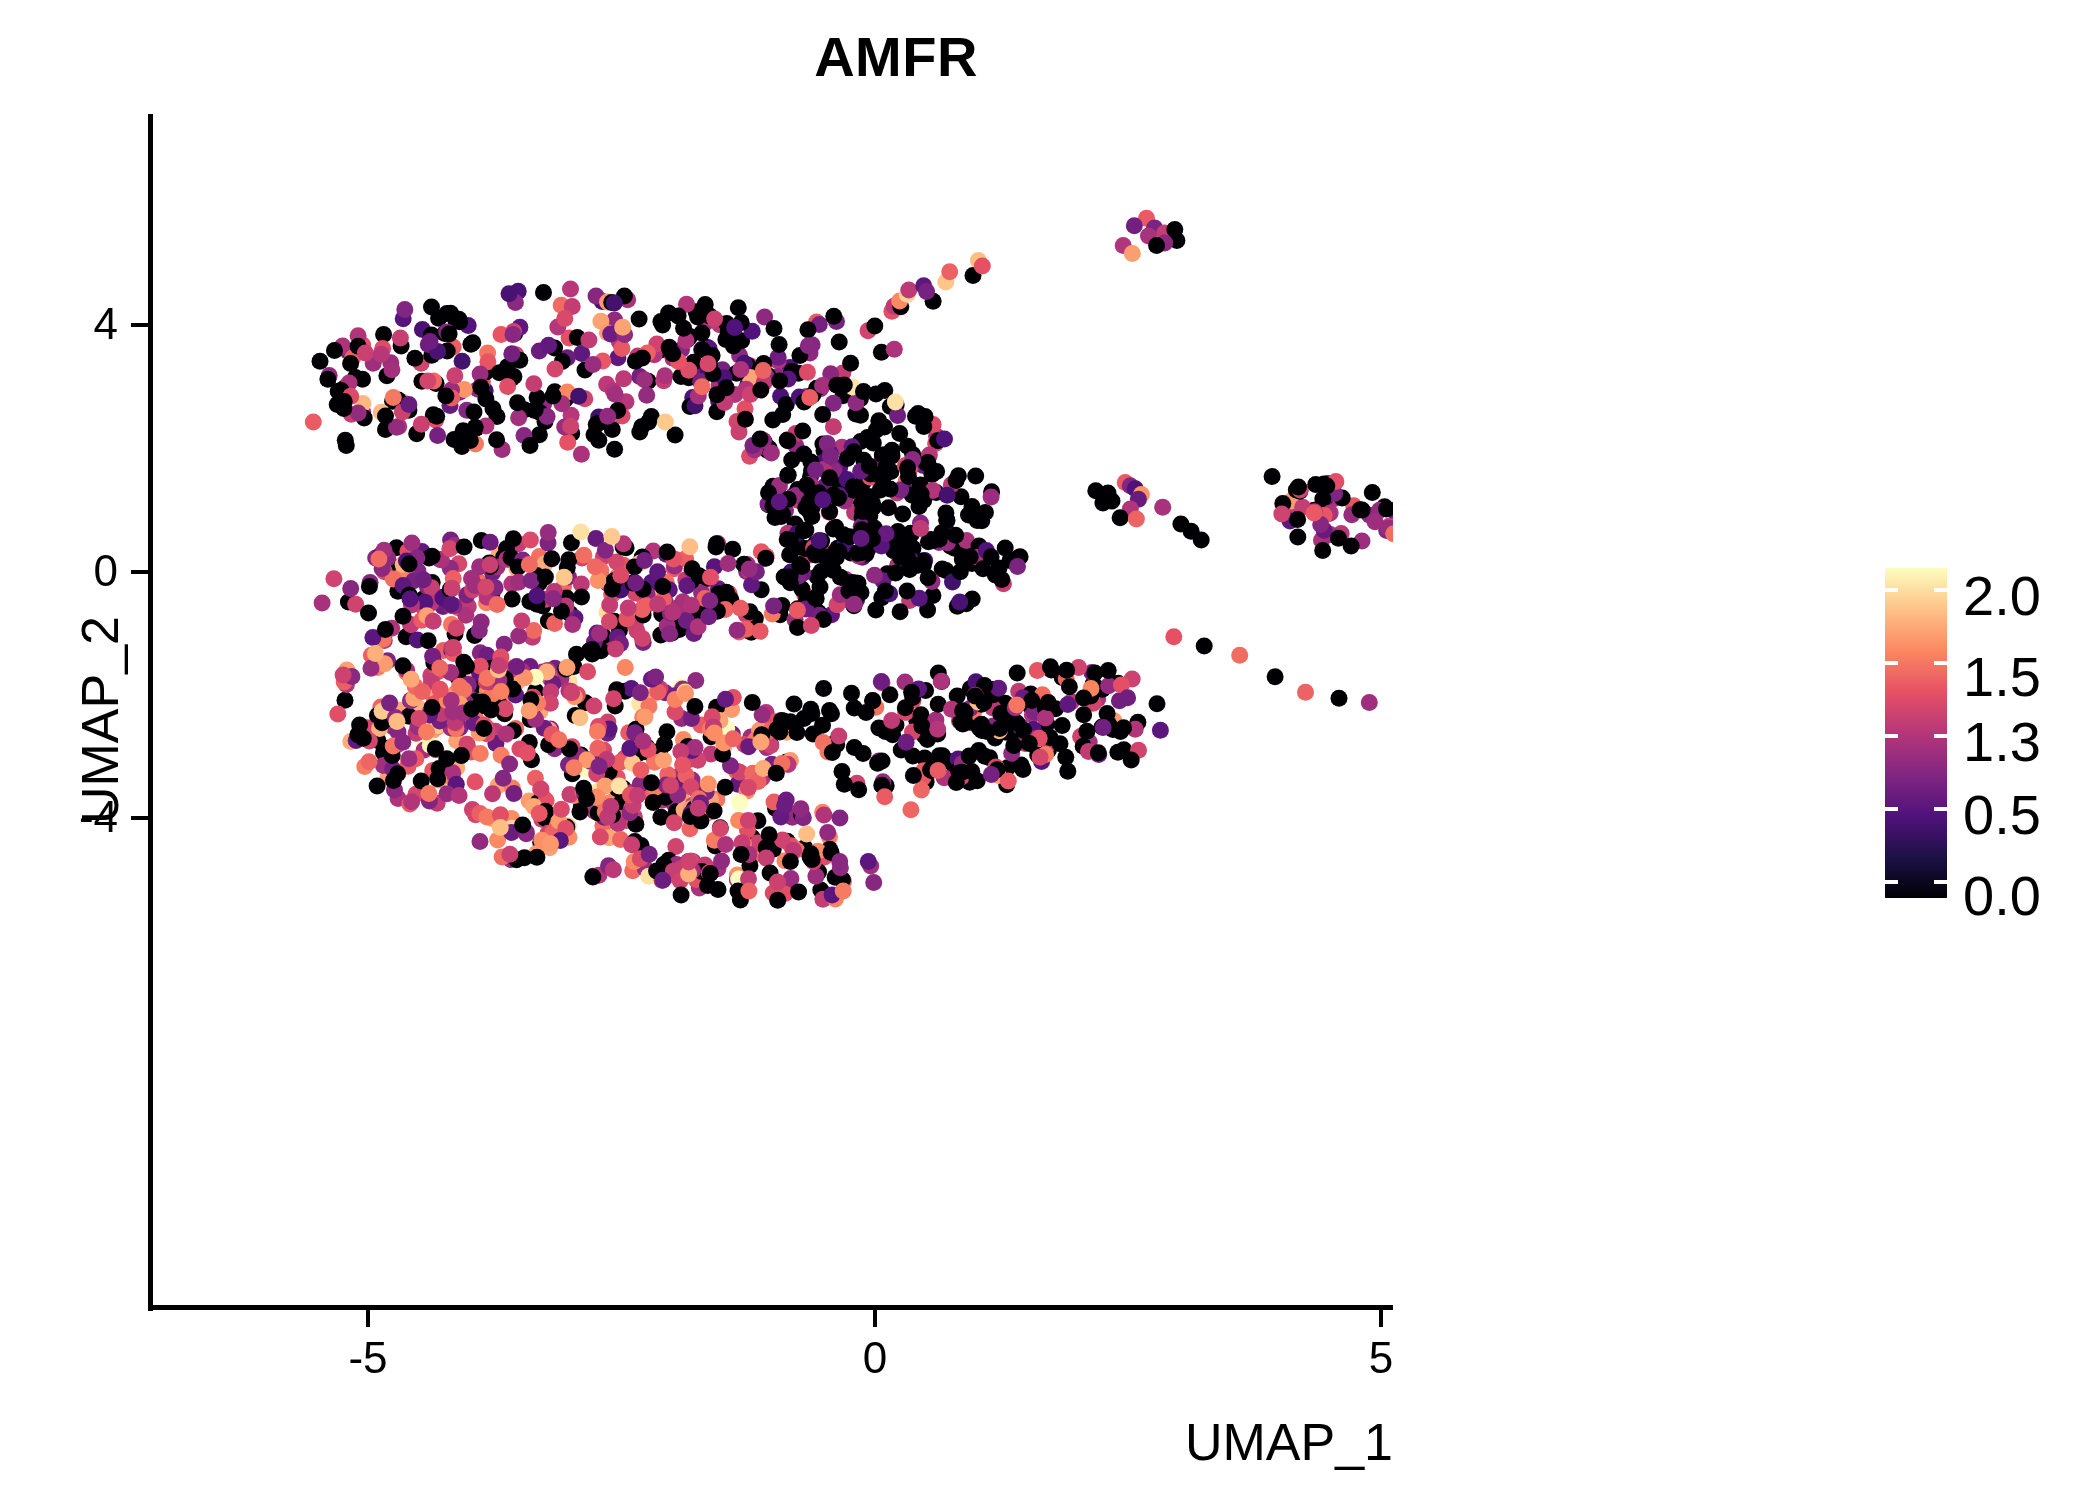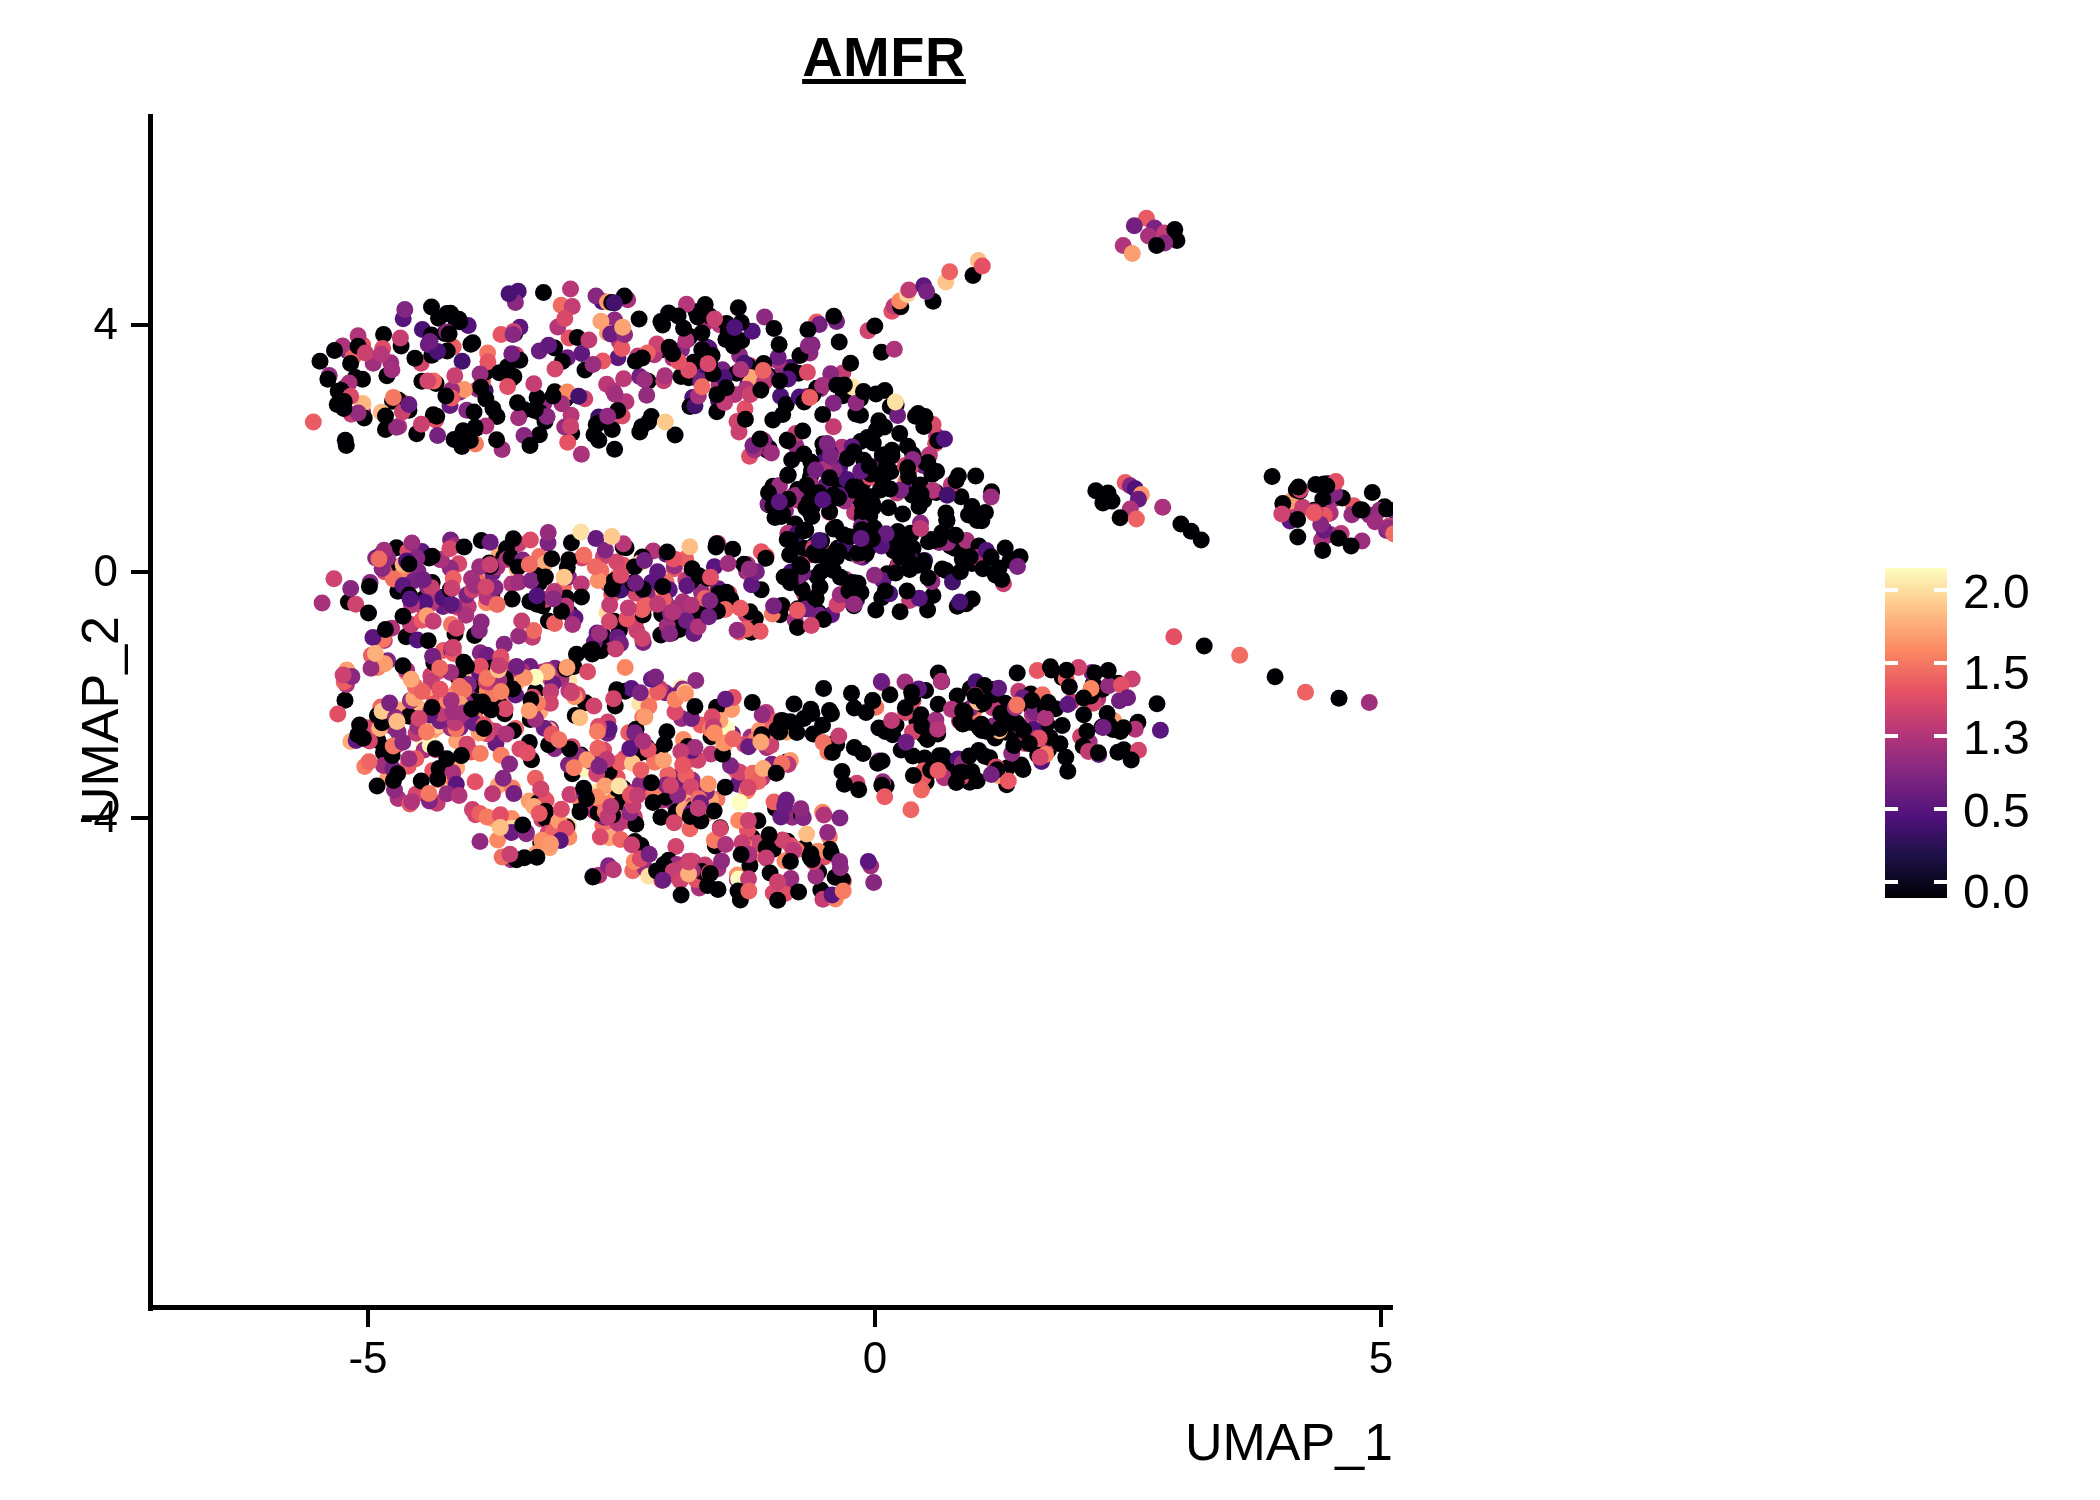--- a/index.html
+++ b/index.html
@@ -12,29 +12,28 @@
     width: 2100px;
     height: 1500px;
     background: #ffffff;
     font-family: "Liberation Sans", sans-serif;
     overflow: hidden;
   }
 
   
   #plot-title {
     position: absolute;
-    left: 4px;
+    left: 16px;
     top: 24px;
     width: 1760px;
     text-align: center;
     font-size: 56px;
     font-weight: bold;
     color: #000000;
     letter-spacing: 0.5px;
-    text-decoration: underline;
   }
 
   
   #panel {
     position: absolute;
     left: 148px;
     top: 118px;
     width: 1245px;
     height: 1189px;
   }
@@ -148,21 +147,21 @@
     height: 4px;
     background: #ffffff;
   }
   .legend-tick::before { left: 0; }
   .legend-tick::after  { right: 0; }
   .legend-label {
     position: absolute;
     left: 78px;
     width: 130px;
     text-align: left;
-    font-size: 48px;
+    font-size: 56px;
     color: #000000;
     line-height: 1;
   }
 </style>
 </head>
 <body>
 
 <div id="root">
 
   <div id="plot-title">AMFR</div>

